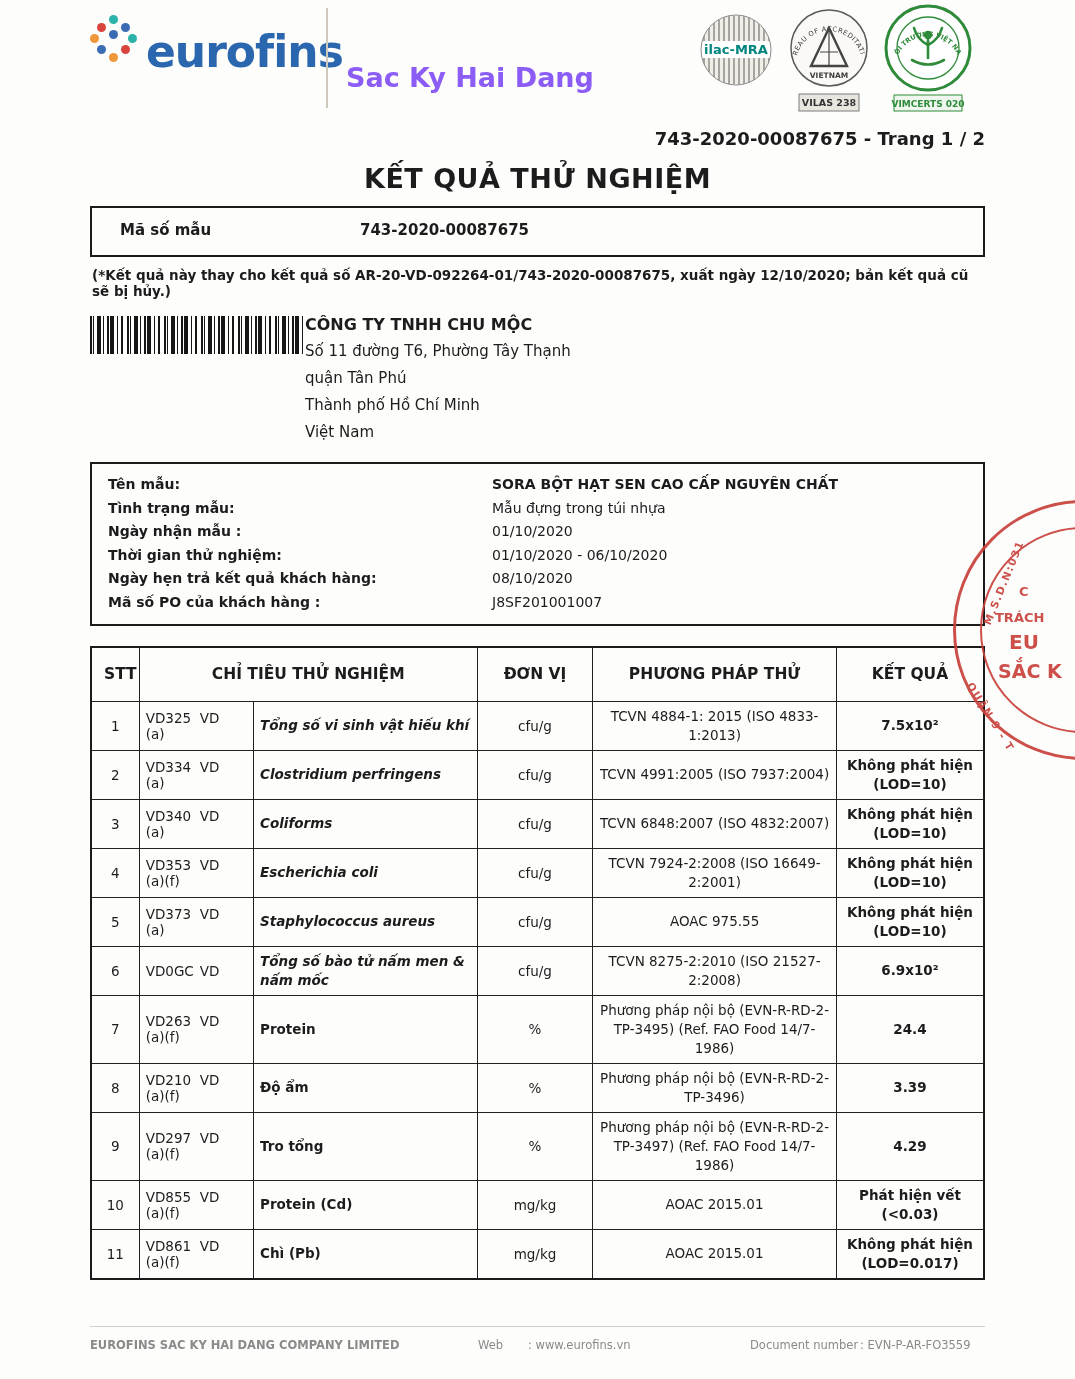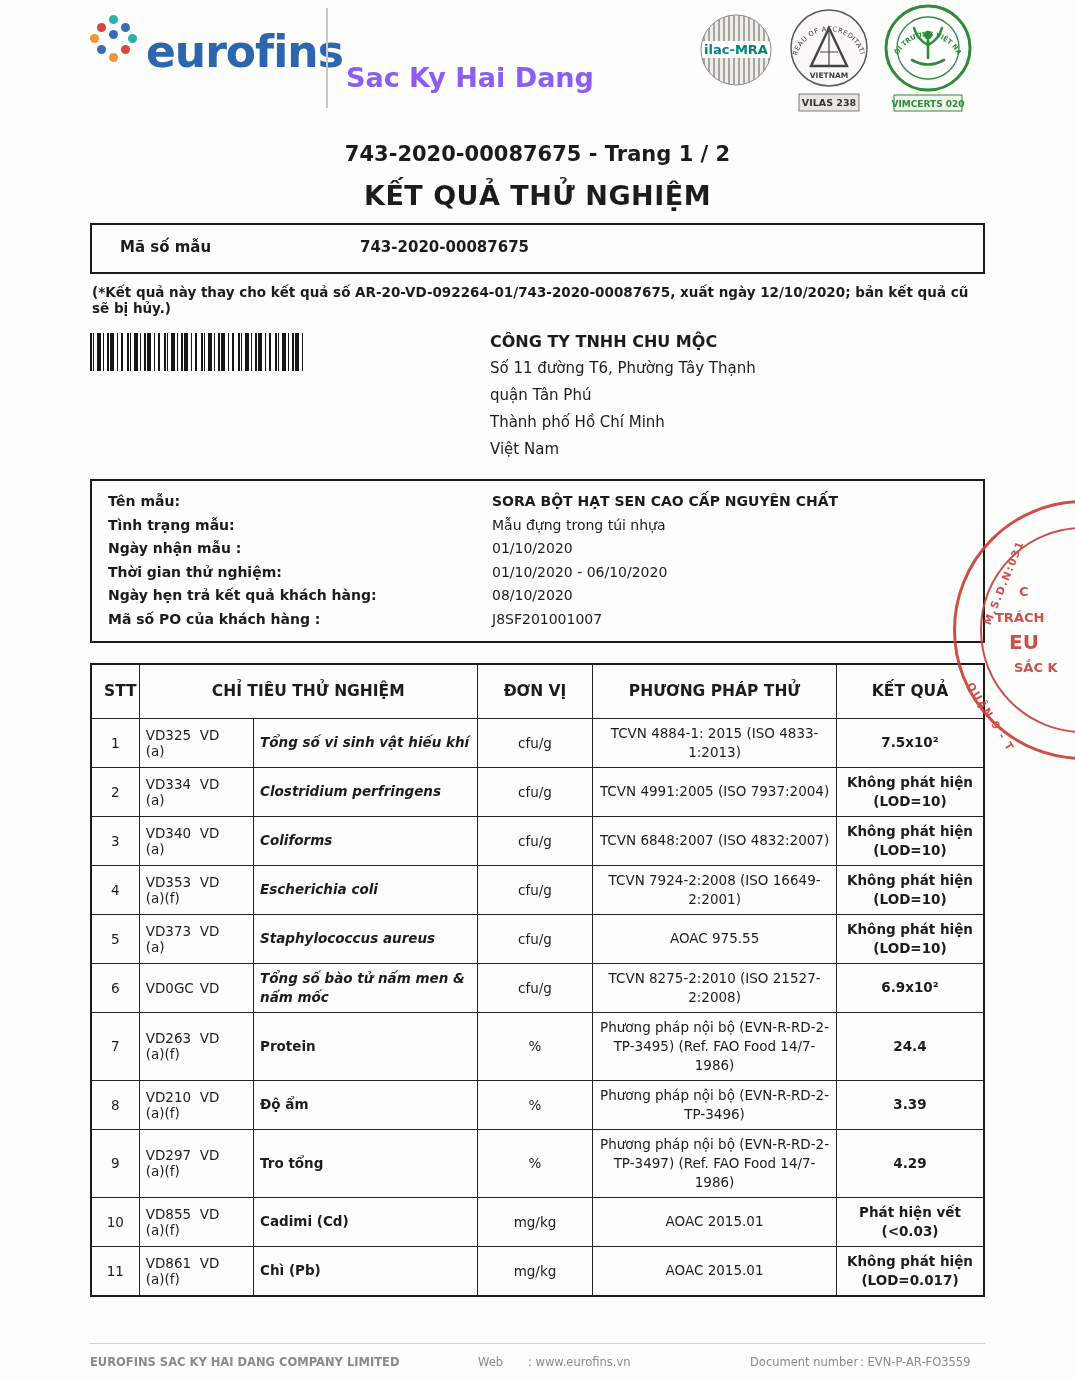--- a/index.html
+++ b/index.html
@@ -37,21 +37,21 @@
   }
   .hdr-divider { position: absolute; left: 236px; top: 8px; width: 2px; height: 100px; background: #cfc8bd; }
   .tagline { position: absolute; left: 256px; top: 62px; font-size: 27px; font-weight: bold; color: #8b5cf6; }
 
   .badge { position: absolute; top: 6px; }
   .badge-ilac { left: 608px; top: 12px; }
   .badge-vilas { left: 698px; top: 6px; }
   .badge-vimcerts { left: 792px; top: 2px; }
 
   
-  .page-ref { text-align: center; font-size: 21px; font-weight: bold; margin-top: 14px; }
+  .page-ref { text-align: right; font-size: 18px; font-weight: bold; }
   .doc-title { text-align: center; font-size: 27px; font-weight: bold; margin: 14px 0 12px; letter-spacing: .5px; }
 
   
   .codes-box { border: 2px solid #1b1b1b; padding: 9px 12px 11px; }
   .codes-row { display: flex; padding: 3px 0 3px 16px; font-size: 15px; font-weight: bold; line-height: 21px; }
   .codes-label { width: 240px; flex: 0 0 240px; }
 
   .note { font-size: 13.5px; font-weight: bold; margin: 10px 0 12px 2px; }
 
   
@@ -61,21 +61,21 @@
     background: repeating-linear-gradient(90deg,
       #161616 0 2px, transparent 2px 3px,
       #161616 3px 4px, transparent 4px 7px,
       #161616 7px 11px, transparent 11px 13px,
       #161616 13px 14px, transparent 14px 17px,
       #161616 17px 19px, transparent 19px 20px,
       #161616 20px 24px, transparent 24px 27px,
       #161616 27px 28px, transparent 28px 31px,
       #161616 31px 33px, transparent 33px 37px);
   }
-  .company { margin-left: 185px; font-size: 15px; line-height: 27px; }
+  .company { font-size: 15px; line-height: 27px; }
   .company-name { font-size: 16px; font-weight: bold; }
 
   
   .sample-box { border: 2px solid #1b1b1b; margin-top: 16px; padding: 9px 0 10px; }
   .sinfo-row { display: flex; padding-left: 16px; font-size: 14px; line-height: 23.5px; }
   .sinfo-label { width: 384px; flex: 0 0 384px; font-weight: bold; }
   .sinfo-value.bold { font-weight: bold; }
 
   
   table.results { width: 100%; border-collapse: collapse; margin-top: 20px; table-layout: fixed; }
@@ -111,21 +111,21 @@
   .stamp { position: absolute; top: 500px; right: -138px; width: 260px; height: 260px;
            color: #c8413b; z-index: 5; pointer-events: none; opacity: .92; }
   .ring-outer { position: absolute; inset: 0; border: 3px solid #c8413b; border-radius: 50%; }
   .ring-inner { position: absolute; inset: 27px; border: 2px solid #c8413b; border-radius: 50%; }
   .stamp span { position: absolute; white-space: nowrap; font-weight: bold; }
   .sfrag-0 { left: 28px; top: 122px; font-size: 10.5px; letter-spacing: 1.5px;
              transform: rotate(-68deg); transform-origin: 0 0; font-weight: normal; }
   .sfrag-1 { left: 66px; top: 84px;  font-size: 13px; }
   .sfrag-2 { left: 42px; top: 110px; font-size: 13px; }
   .sfrag-3 { left: 56px; top: 130px; font-size: 20px; }
-  .sfrag-4 { left: 61px; top: 160px; font-size: 13px; }
+  .sfrag-4 { left: 45px; top: 160px; font-size: 19px; }
   .sfrag-5 { left: 22px; top: 180px; font-size: 10.5px; letter-spacing: 1.5px;
              transform: rotate(58deg); transform-origin: 0 0; font-weight: normal; }
 
   
   .badge svg text { font-family: "DejaVu Sans", sans-serif; }
 </style>
 </head>
 <body>
 
 <div class="page">
@@ -365,21 +365,21 @@
           <td class="c-name">Tro tổng</td>
           <td class="c-unit">%</td>
           <td class="c-method">Phương pháp nội bộ (EVN-R-RD-2-TP-3497) (Ref. FAO Food 14/7-1986)</td>
           <td class="c-result">
             <div class="res-main">4.29</div>
           </td>
         </tr>
         <tr>
           <td class="c-stt">10</td>
           <td class="c-code"><span class="code-code">VD855</span><span class="code-tag">VD</span><span class="code-flag">(a)(f)</span></td>
-          <td class="c-name">Cadimi (Cd)</td>
+          <td class="c-name">Protein (Cd)</td>
           <td class="c-unit">mg/kg</td>
           <td class="c-method">AOAC 2015.01</td>
           <td class="c-result">
             <div class="res-main">Phát hiện vết</div>
             <div class="res-note">(&lt;0.03)</div>
           </td>
         </tr>
         <tr>
           <td class="c-stt">11</td>
           <td class="c-code"><span class="code-code">VD861</span><span class="code-tag">VD</span><span class="code-flag">(a)(f)</span></td>

